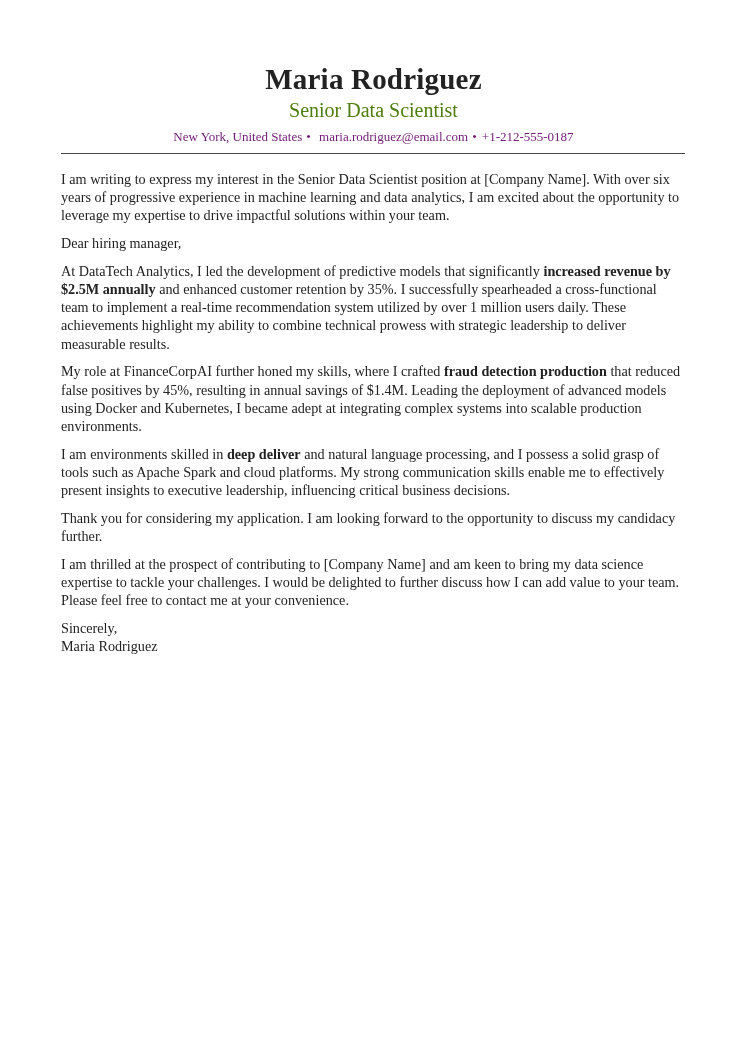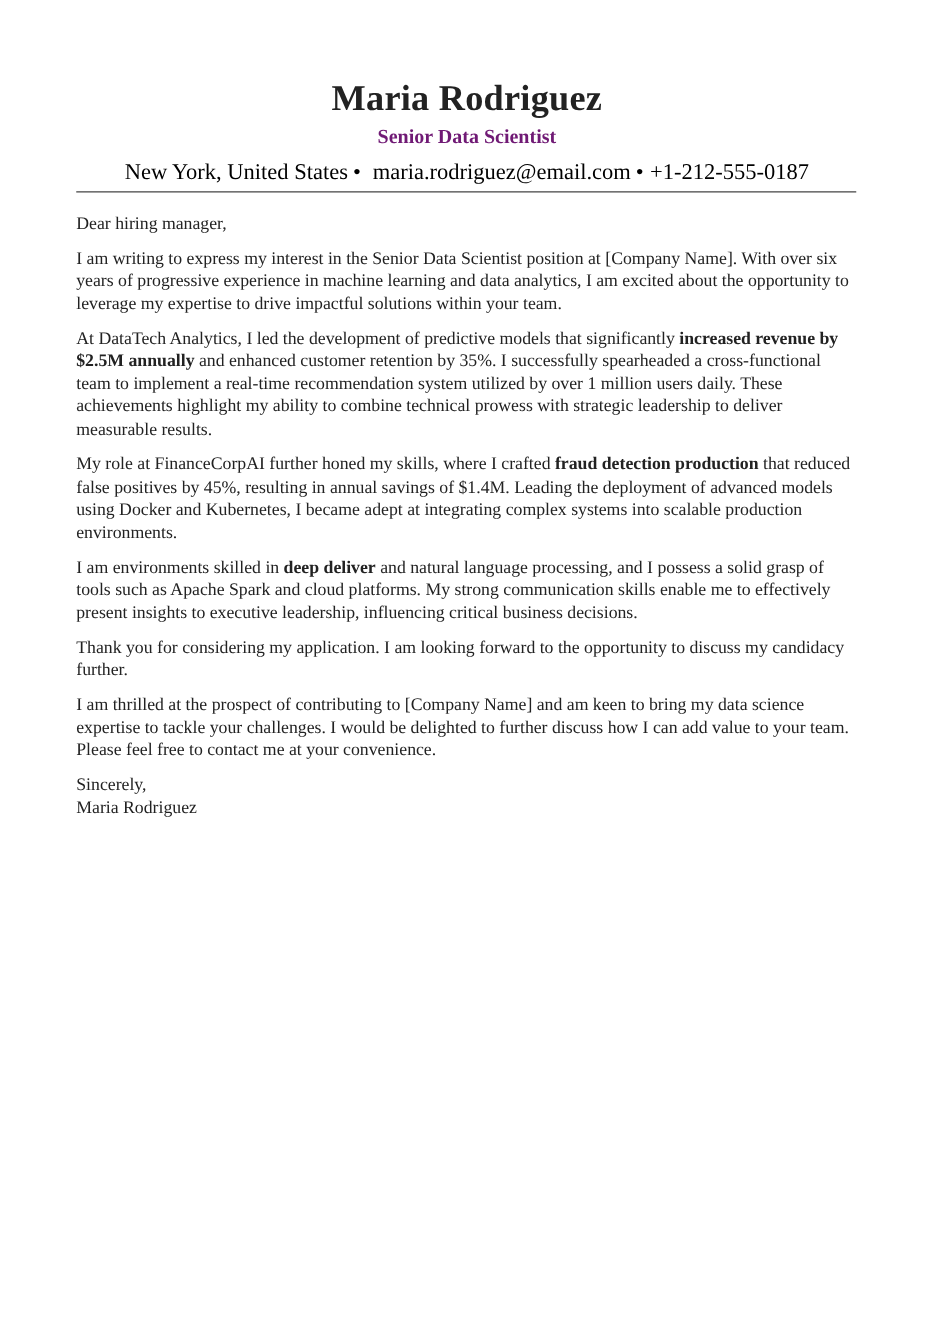--- a/index.html
+++ b/index.html
@@ -27,31 +27,30 @@
     }
     .name {
       font-size: 29px;
       font-weight: bold;
       line-height: 34px;
       color: #222222;
       margin: 0;
       letter-spacing: 0.2px;
     }
     .title {
-      font-size: 16px;
+      font-size: 20px;
       line-height: 20px;
       margin-top: 4px;
-      color: #701a75;
-      font-weight: bold;
+      color: #4d7c0f;
     }
     .contact {
-      font-size: 18px;
+      font-size: 13px;
       line-height: 18px;
       margin-top: 8px;
-      color: #000000;
+      color: #701a75;
     }
     .contact .sep {
       display: inline-block;
       margin: 0 5px 0 4px;
     }
     .rule {
       margin-top: 7px;
       height: 0;
       border-top: 1.6px solid #444444;
       width: 624px;
@@ -81,25 +80,25 @@
     <h1 class="name">Maria Rodriguez</h1>
     <div class="title">Senior Data Scientist</div>
     <div class="contact">
       <span>New York, United States</span><span class="sep">•</span>
       <span>maria.rodriguez@email.com</span><span class="sep">•</span><span>+1-212-555-0187</span>
     </div>
     <div class="rule"></div>
   </header>
 
   <main class="body">
-    <p>Dear hiring manager,</p>
-
     <p>
       <span>I am writing to express my interest in the Senior Data Scientist position at [Company Name]. With over six years of progressive experience in machine learning and data analytics, I am excited about the opportunity to leverage my expertise to drive impactful solutions within your team.</span>
     </p>
+
+    <p>Dear hiring manager,</p>
 
     <p>
       <span>At DataTech Analytics, I led the development of predictive models that significantly </span><b>increased revenue by $2.5M annually</b><span> and enhanced customer retention by 35%. I successfully spearheaded a cross-functional team to implement a real-time recommendation system utilized by over 1 million users daily. These achievements highlight my ability to combine technical prowess with strategic leadership to deliver measurable results.</span>
     </p>
 
     <p>
       <span>My role at FinanceCorpAI further honed my skills, where I crafted </span><b>fraud detection production</b><span> that reduced false positives by 45%, resulting in annual savings of $1.4M. Leading the deployment of advanced models using Docker and Kubernetes, I became adept at integrating complex systems into scalable production environments.</span>
     </p>
 
     <p>

